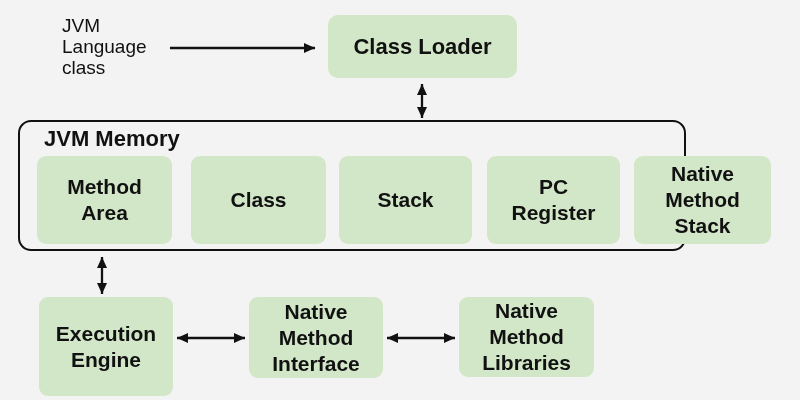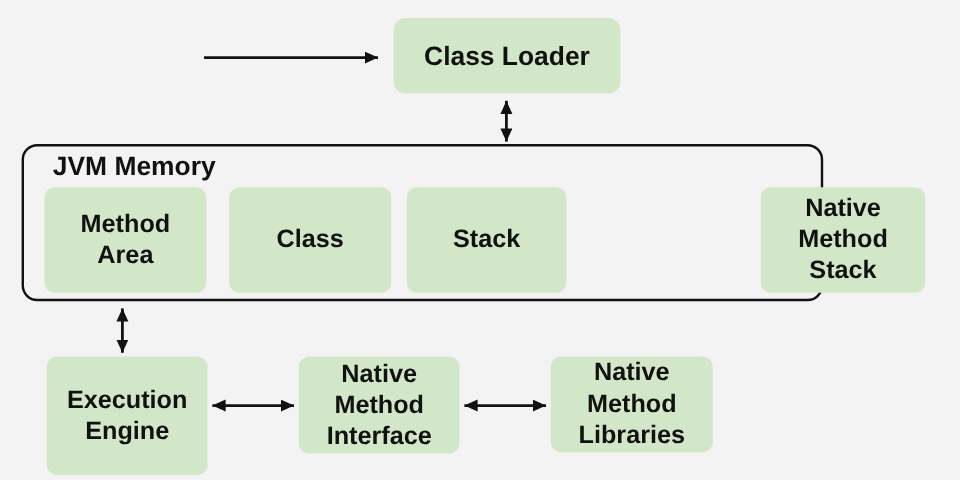--- a/index.html
+++ b/index.html
@@ -71,29 +71,34 @@
 
   #arrows { position: absolute; left: 0; top: 0; pointer-events: none; color: var(--line); }
   #arrows line { stroke: currentColor; stroke-width: 2.3; }
   .ah-path { fill: var(--line); }
 </style>
 </head>
 <body>
 
 <div class="stage">
 
+  <div id="source-label">JVM
+Language
+class</div>
 
   <div class="gbox" id="class-loader">Class Loader</div>
 
   <div id="jvm-memory">
     <div id="jvm-memory-title">JVM Memory</div>
     <div class="gbox mem-box" id="mem-box-0">Method
 Area</div>
     <div class="gbox mem-box" id="mem-box-1">Class</div>
     <div class="gbox mem-box" id="mem-box-2">Stack</div>
+    <div class="gbox mem-box" id="mem-box-3">PC
+Register</div>
     <div class="gbox mem-box" id="mem-box-4">Native
 Method
 Stack</div>
   </div>
 
   <div class="gbox" id="execution-engine">Execution
 Engine</div>
 
   <div class="gbox" id="native-method-interface">Native
 Method

